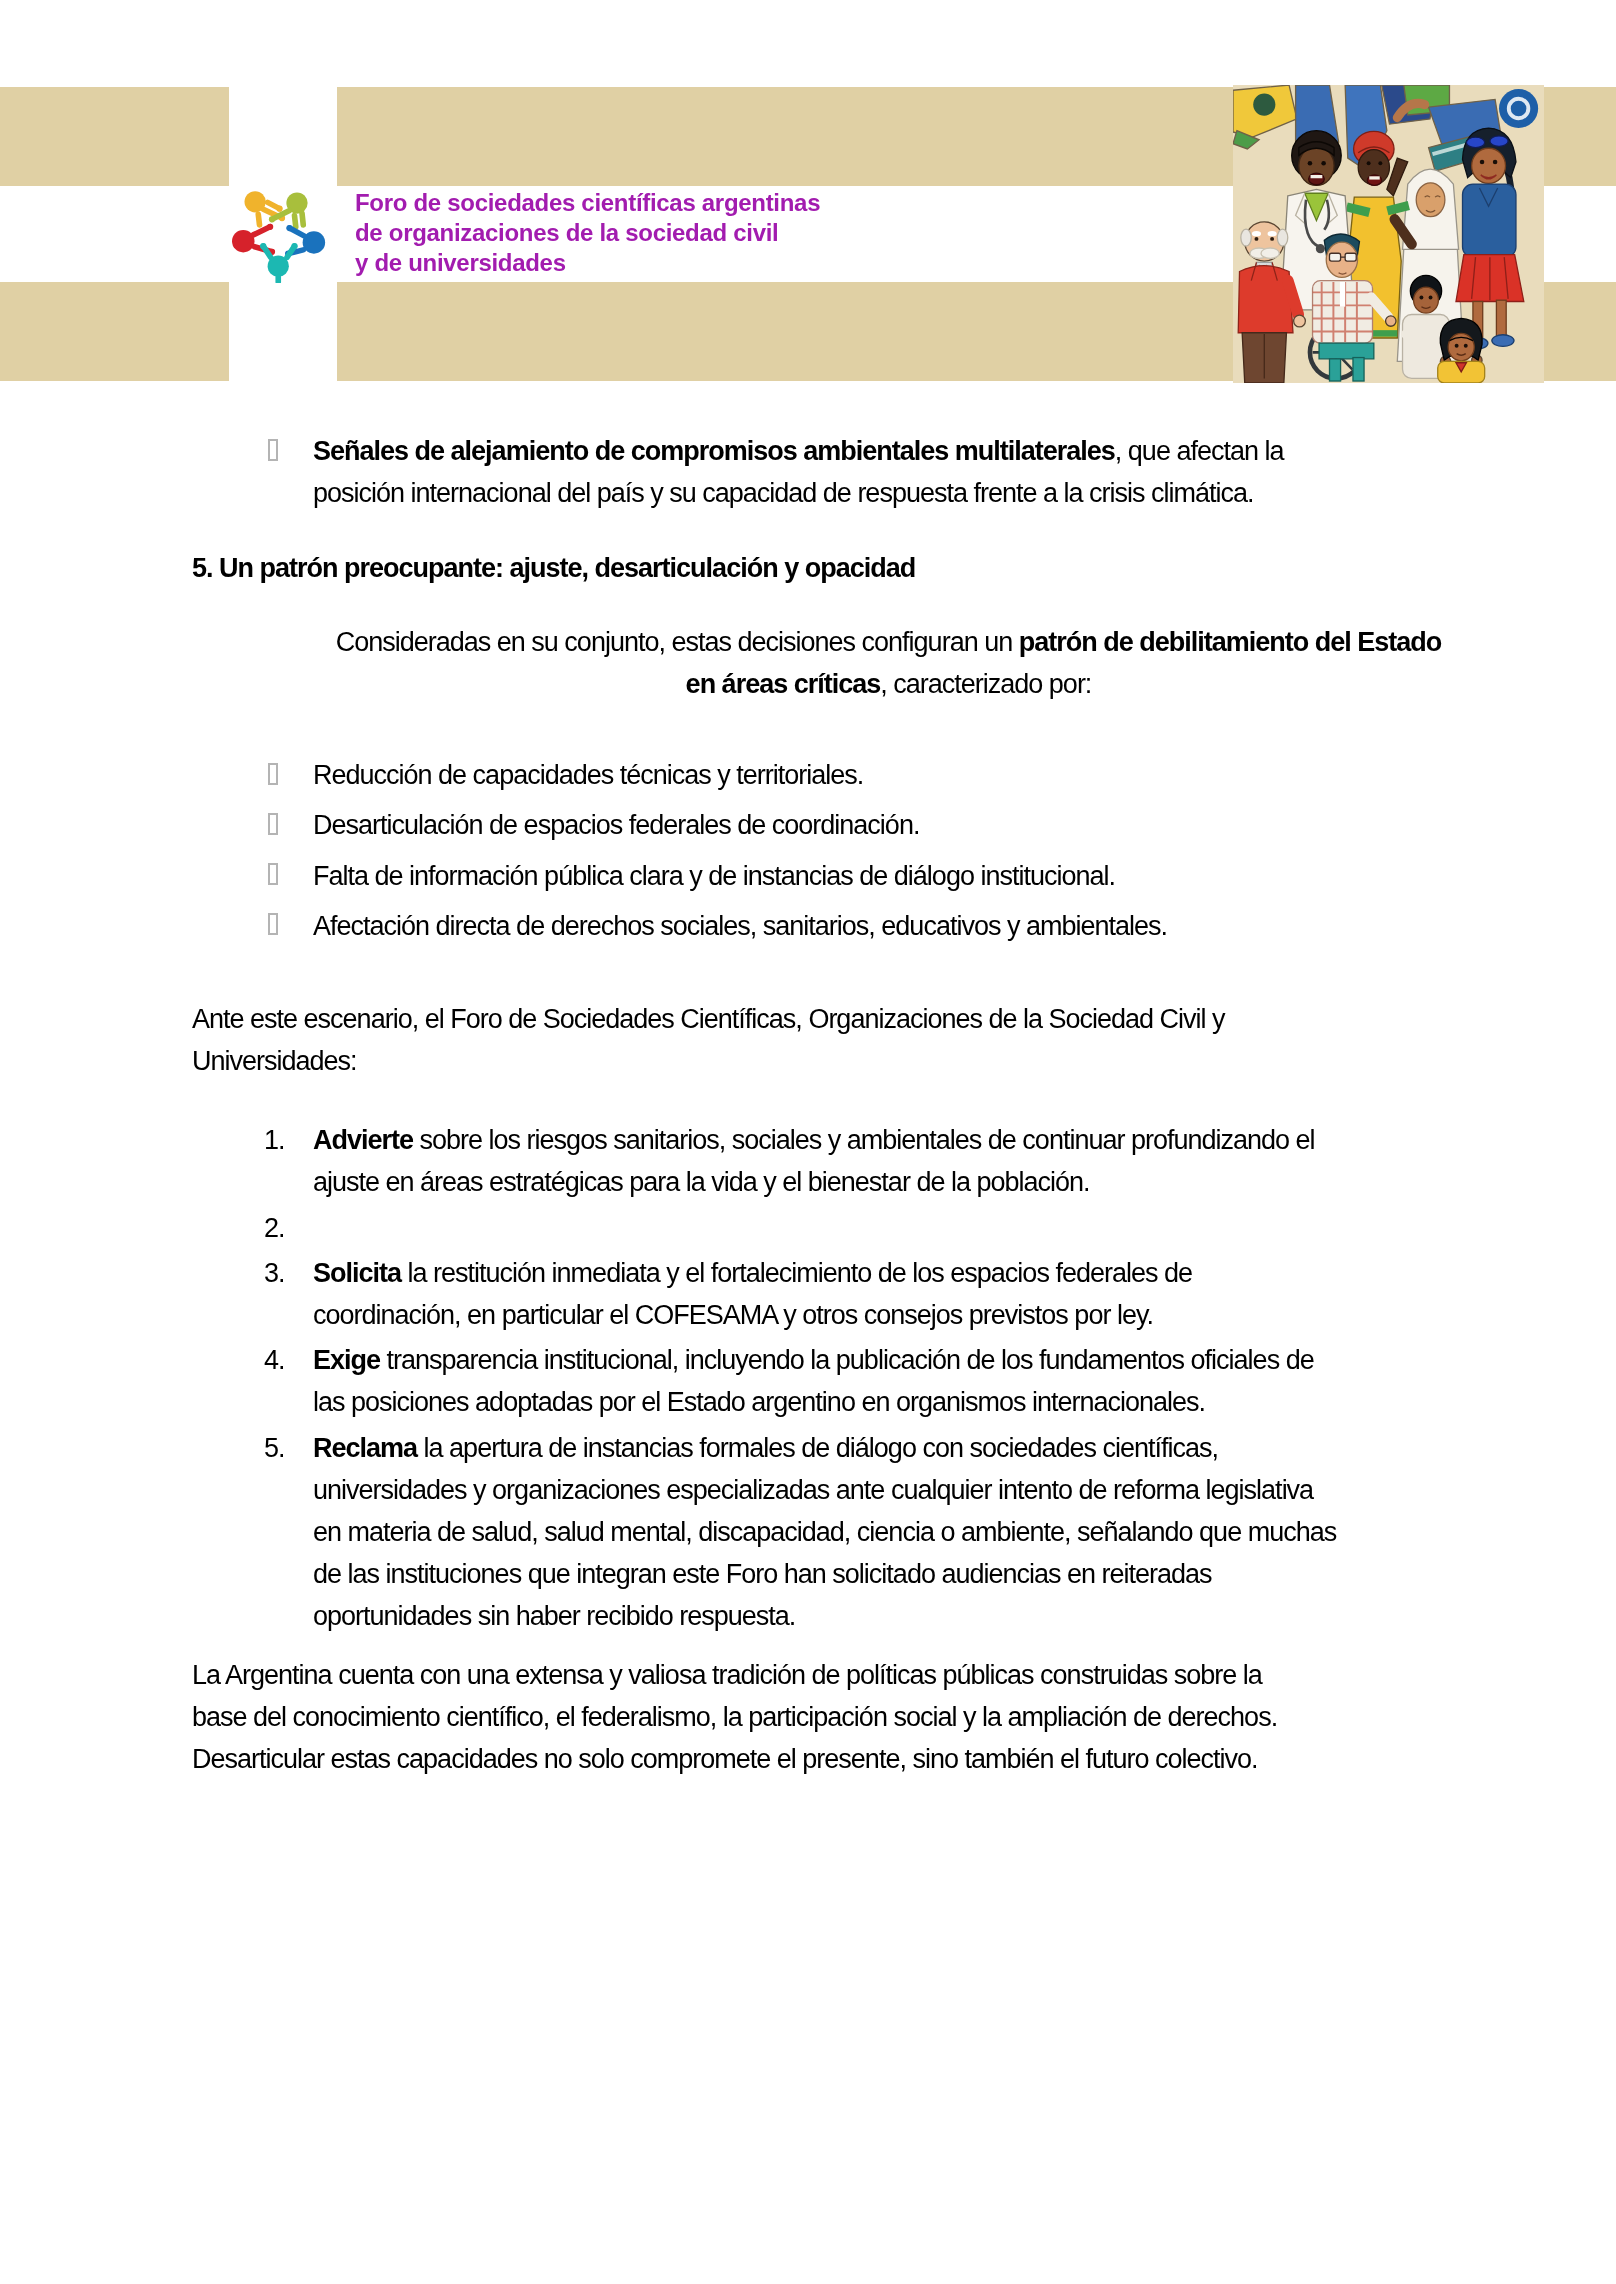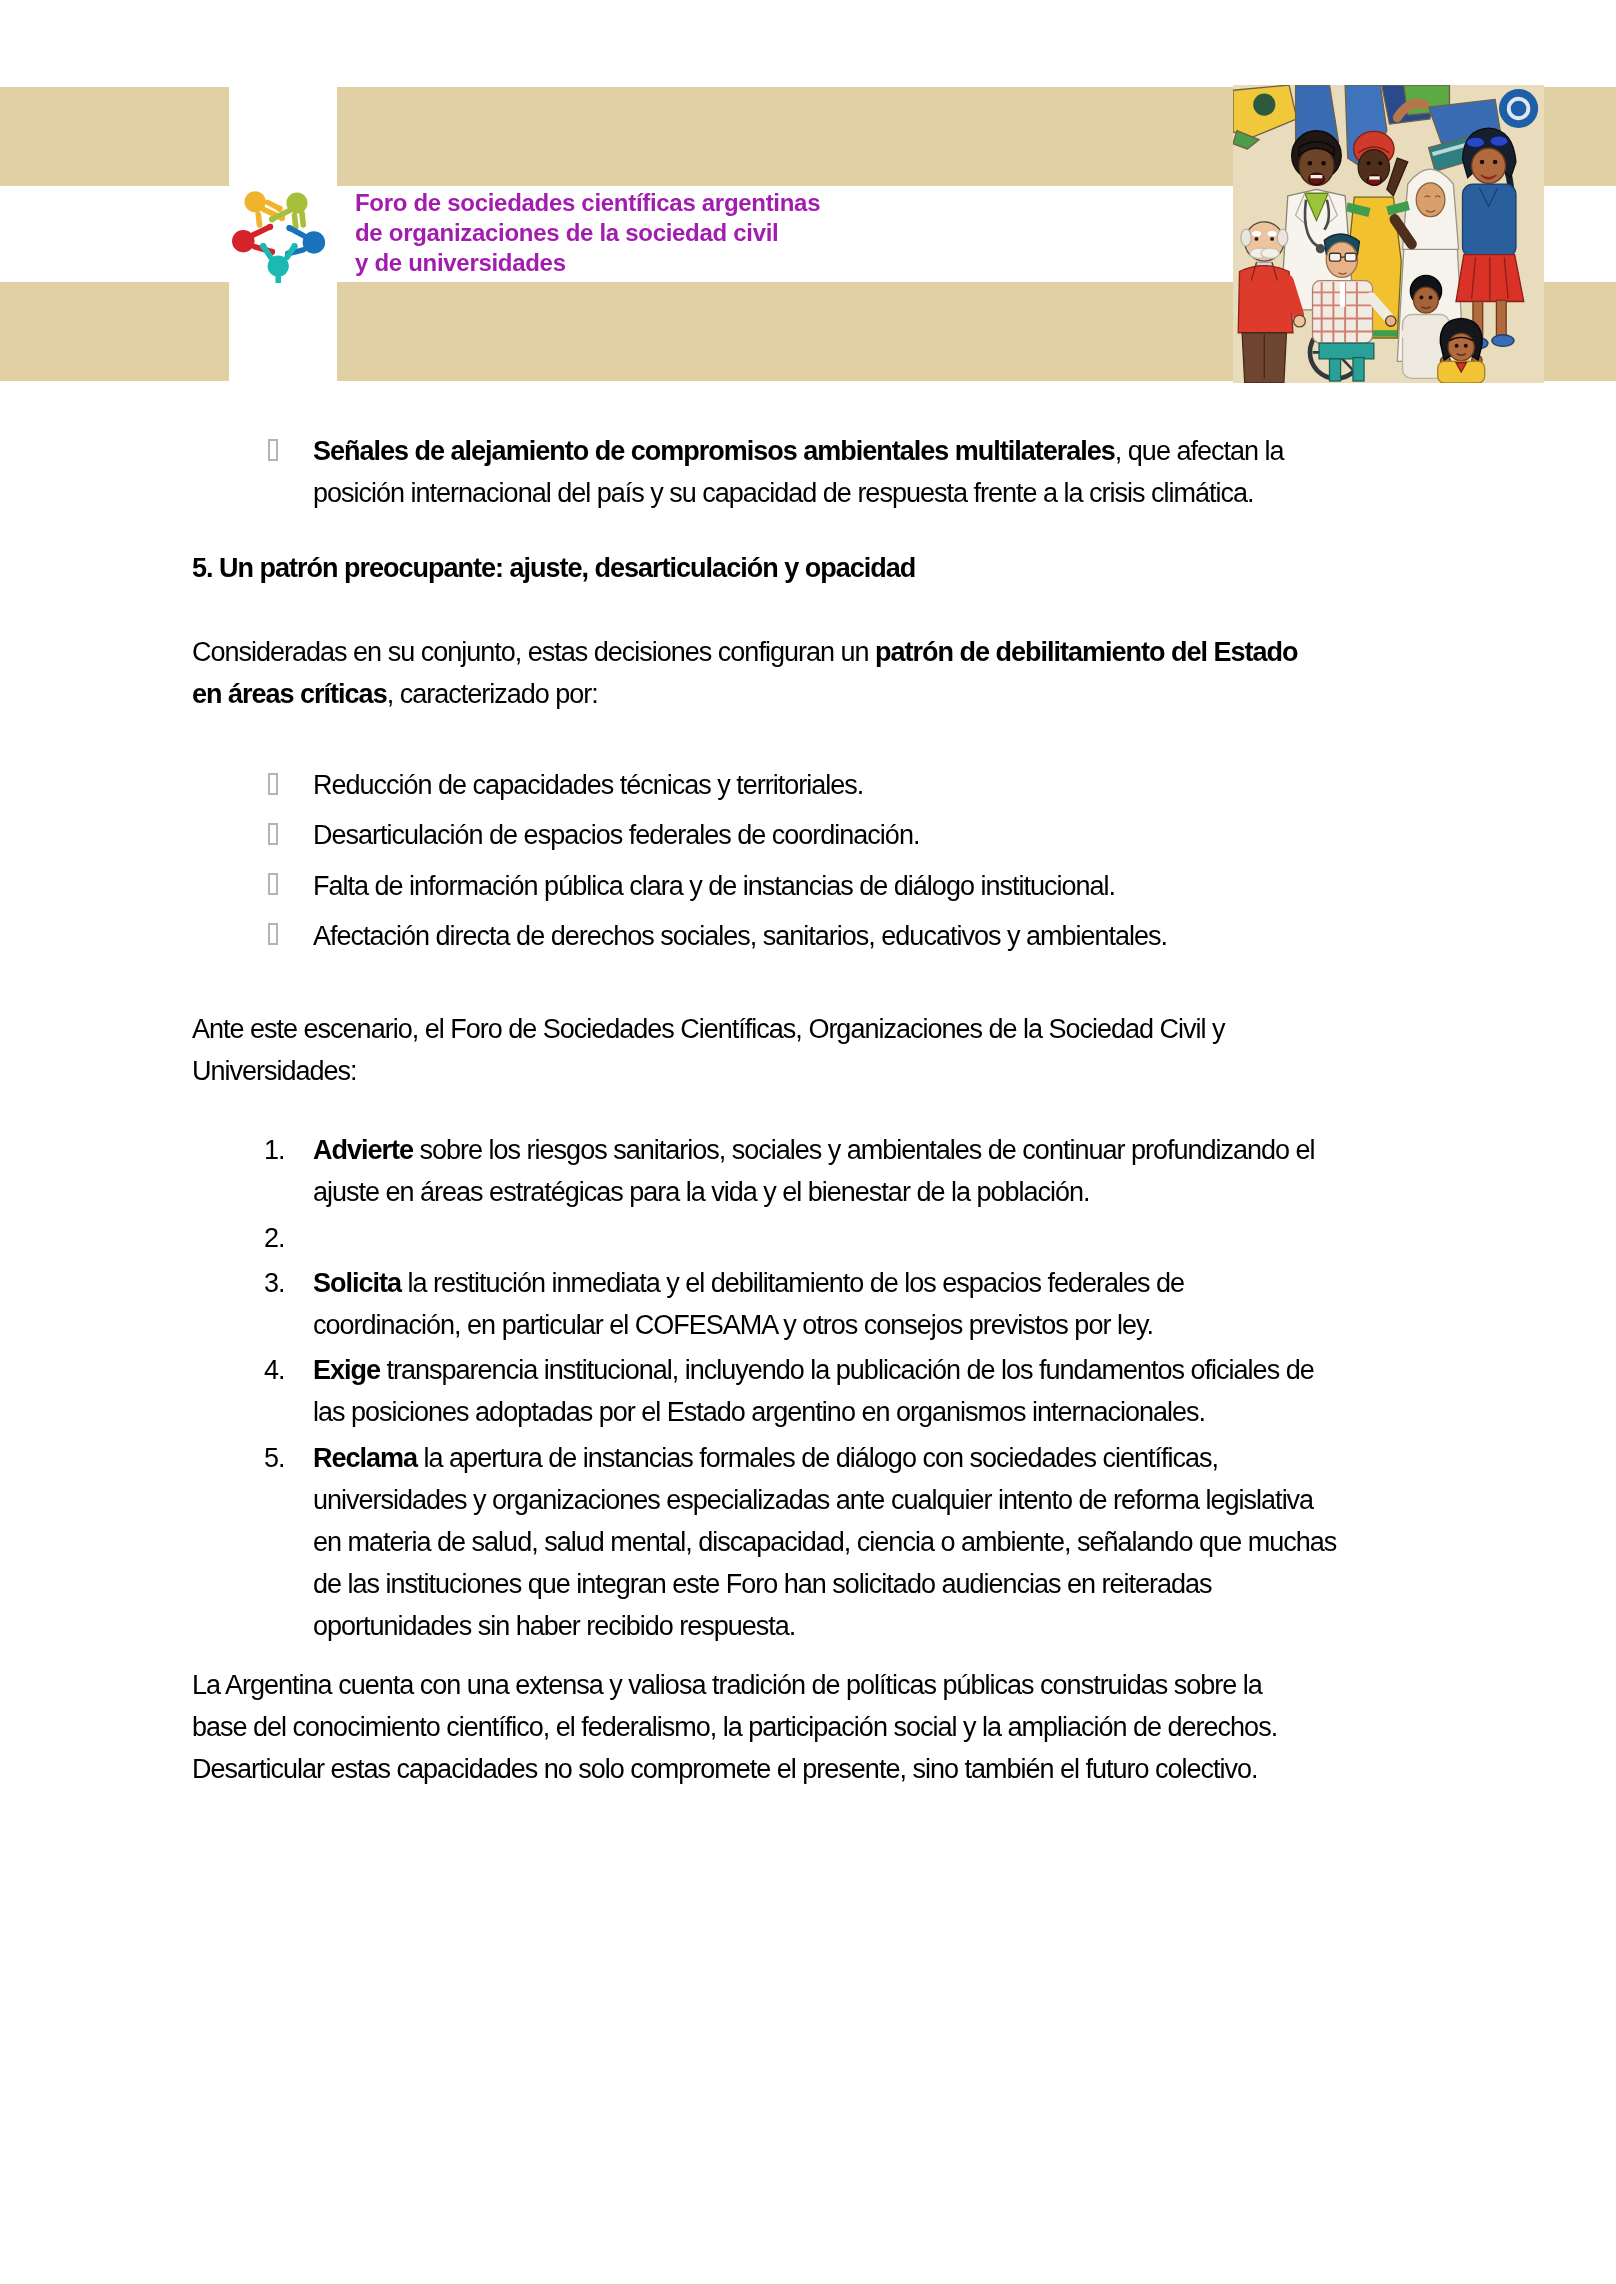--- a/index.html
+++ b/index.html
@@ -18,21 +18,21 @@
   main{position:absolute;left:192px;top:430px;width:1393px;font-size:27px;line-height:42px;letter-spacing:-1px;}
   .pre{white-space:pre;margin:0;}
   h2{font-size:27px;line-height:42px;font-weight:bold;margin:0;}
   .li{display:flex;margin-left:72px;}
   .marker{flex:0 0 49px;}
   .tofu{display:inline-block;width:10.4px;height:22px;border:2px solid #b4b4b4;margin-top:8.5px;margin-left:3.9px;box-sizing:border-box;}
   ul,ol{list-style:none;margin:0;padding:0;}
   ul .li{margin-bottom:7.8px;}
   ol .li{margin-bottom:3.3px;}
   #heading5{margin-top:33px;}
-  #para5{margin-top:42px;}
+  #para5{margin-top:32px;text-align:center;}
   #bullets5{margin-top:49px;}
   #heading6{margin-top:46px;}
   #para6{margin-top:51px;}
   #demands{margin-top:37px;}
   #closing1{margin-top:17px;}
   #closing2{margin-top:39px;}
   b{font-weight:bold;}
 </style>
 </head>
 <body>
@@ -284,21 +284,21 @@
       <li class="li">
         <span class="marker">1.</span>
         <p class="pre"><b>Advierte</b><span> sobre los riesgos sanitarios, sociales y ambientales de continuar profundizando el
 ajuste en áreas estratégicas para la vida y el bienestar de la población.</span></p>
       </li>
       <li class="li">
         <span class="marker">2.</span>
       </li>
       <li class="li">
         <span class="marker">3.</span>
-        <p class="pre"><b>Solicita</b><span> la restitución inmediata y el debilitamiento de los espacios federales de
+        <p class="pre"><b>Solicita</b><span> la restitución inmediata y el fortalecimiento de los espacios federales de
 coordinación, en particular el COFESAMA y otros consejos previstos por ley.</span></p>
       </li>
       <li class="li">
         <span class="marker">4.</span>
         <p class="pre"><b>Exige</b><span> transparencia institucional, incluyendo la publicación de los fundamentos oficiales de
 las posiciones adoptadas por el Estado argentino en organismos internacionales.</span></p>
       </li>
       <li class="li">
         <span class="marker">5.</span>
         <p class="pre"><b>Reclama</b><span> la apertura de instancias formales de diálogo con sociedades científicas,

